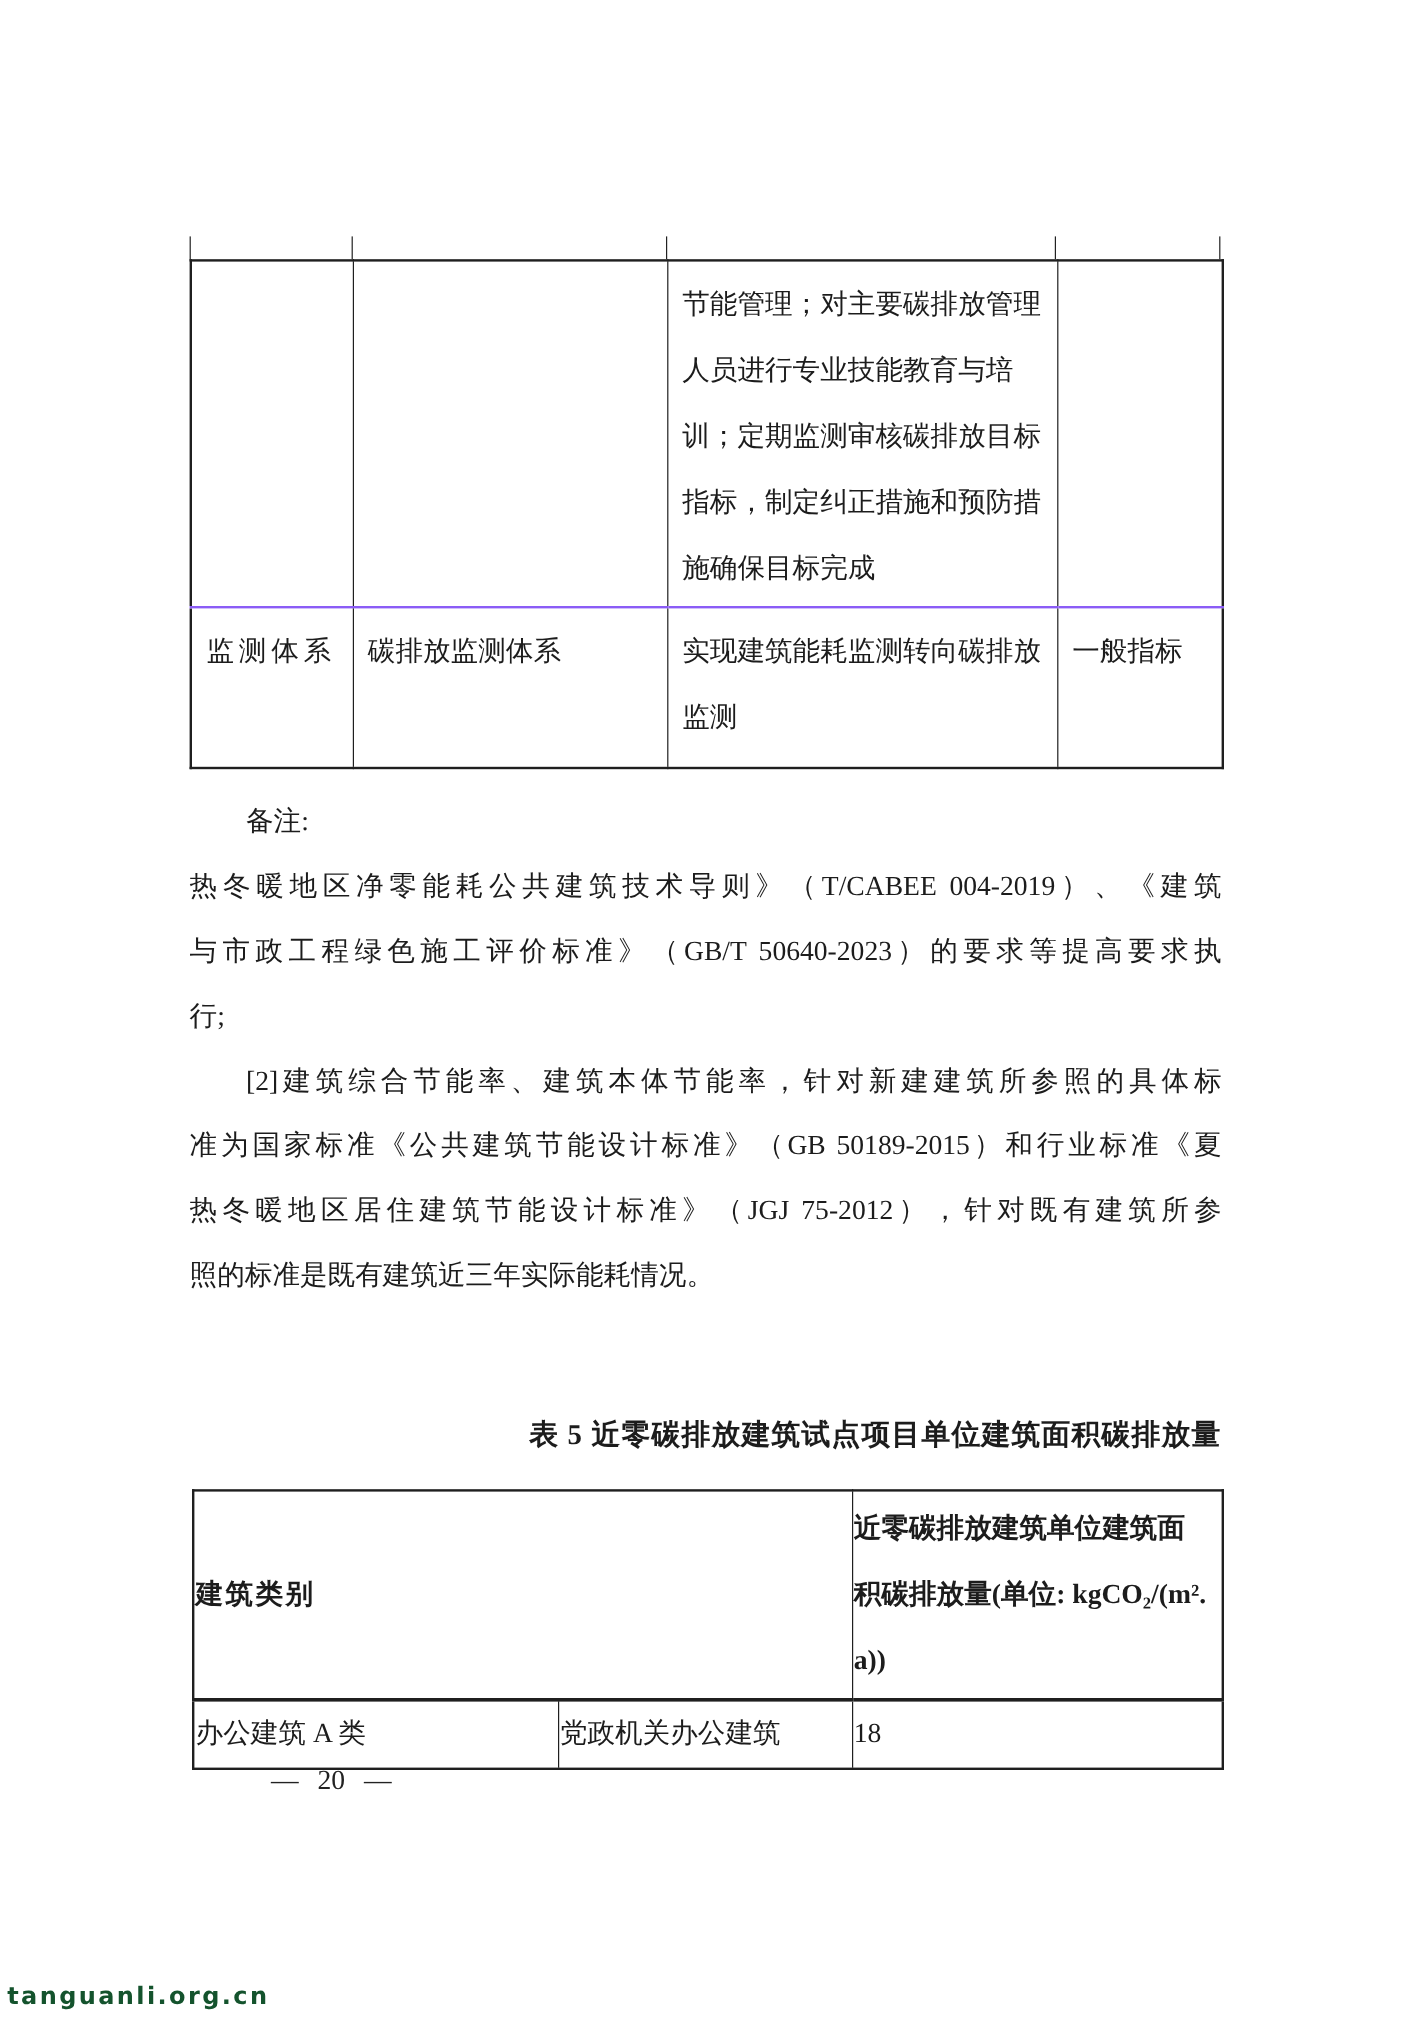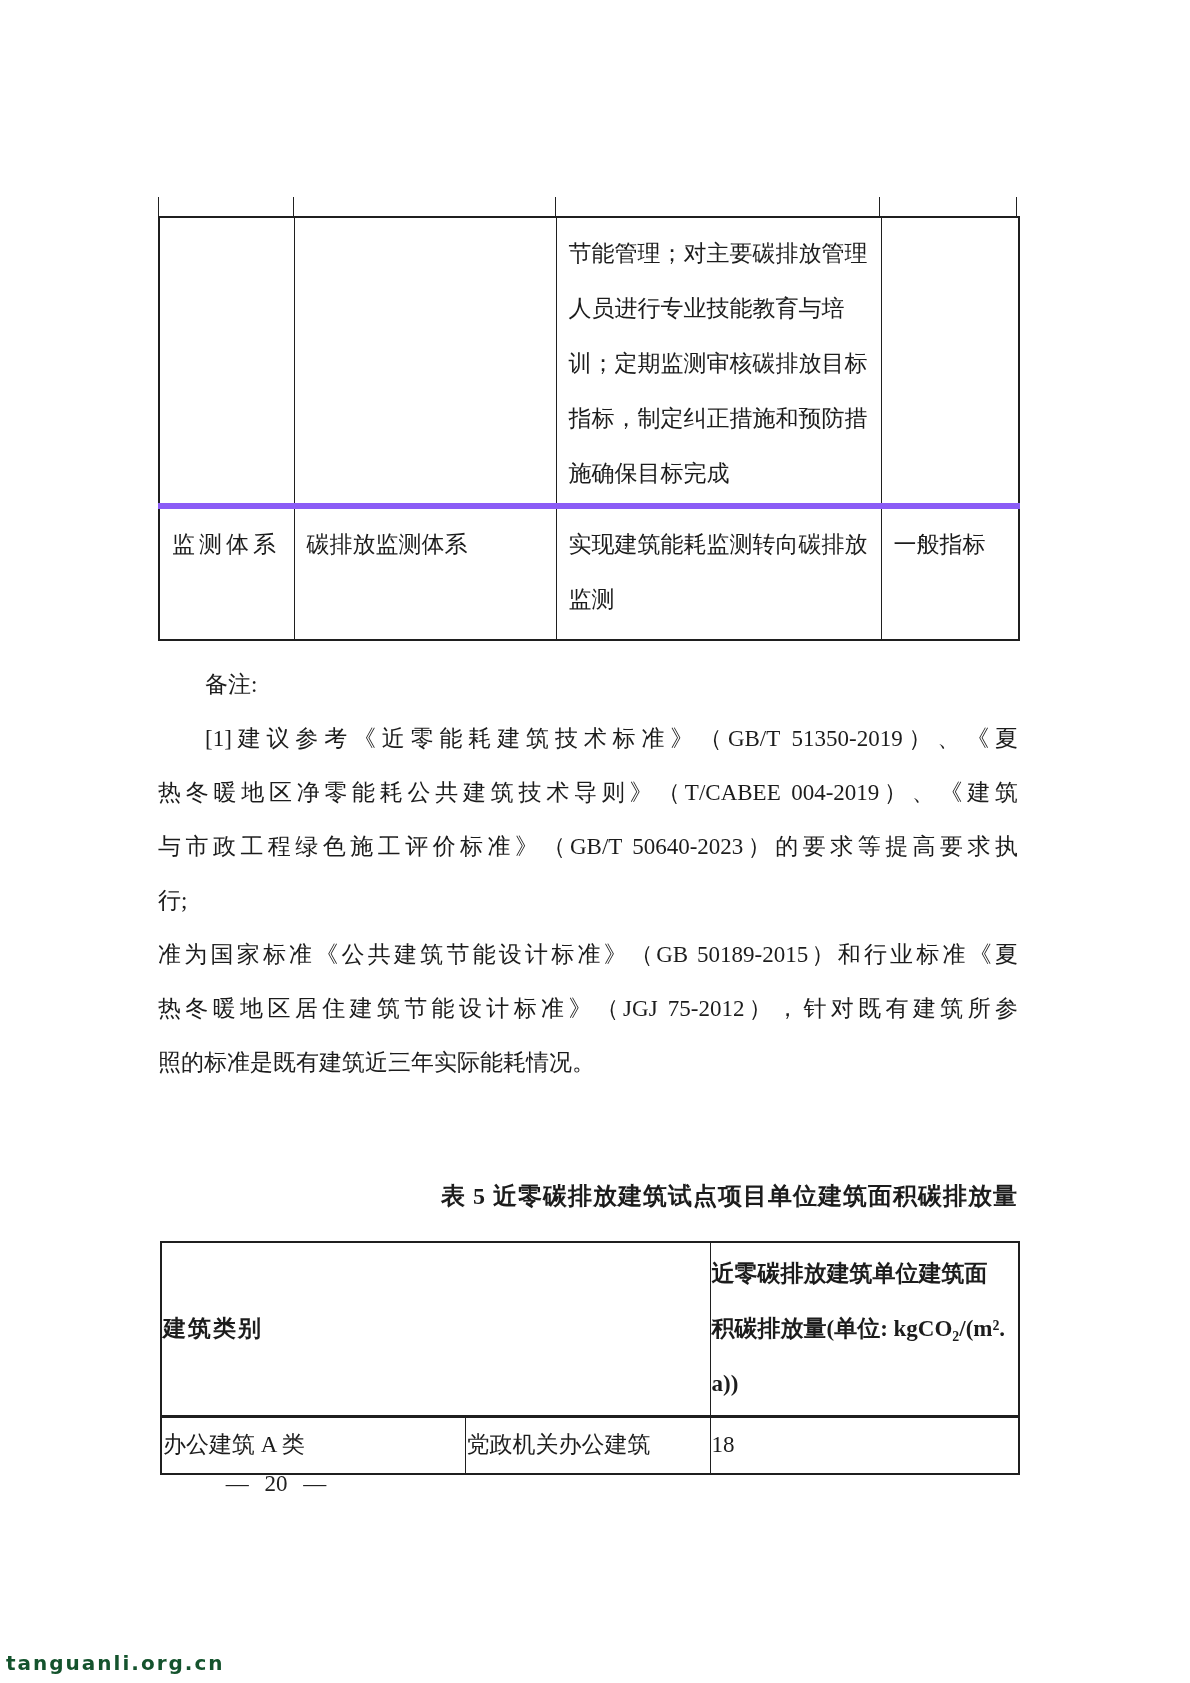--- a/index.html
+++ b/index.html
@@ -13,21 +13,21 @@
   
   .stub{position:absolute;top:197px;height:20px;width:1px;background:#222;}
 
   
   table.grid{border-collapse:collapse;table-layout:fixed;position:absolute;background:#fff;}
   table.grid td{border:1px solid #1f1f1f;vertical-align:top;font-size:23px;color:#1c1c1c;}
 
   
   .t1{left:158px;top:216px;width:860px;border:2px solid #1f1f1f;}
   .t1 td{padding:8px 10px 0 12px;line-height:55px;}
-  .t1 tr.r2 td{border-top:6px solid #8b5cf6;}
+  .t1 tr.r2 td{border-top:2px solid #8b5cf6;}
   .t1 .spread{letter-spacing:4px;}
 
   
   .notes{position:absolute;left:158px;top:658px;width:860px;font-size:23px;}
   .notes .ln{height:54px;line-height:54px;white-space:nowrap;}
   .notes .fill{text-align:justify;text-align-last:justify;white-space:normal;overflow:hidden;}
   .notes .indent{padding-left:47px;}
 
   
   .t5-title{
@@ -93,24 +93,24 @@
         <div>实现建筑能耗监测转向碳排放</div>
         <div>监测</div>
       </td>
       <td>一般指标</td>
     </tr>
   </tbody>
     </table>
 
   <div class="notes">
     <div class="ln indent">备注:</div>
-    <div class="ln fill indent">[1]建议参考《近零能耗建筑技术标准》（GB/T 51350-2019）、《夏</div>
     <div class="ln fill">热冬暖地区净零能耗公共建筑技术导则》（T/CABEE 004-2019）、《建筑</div>
     <div class="ln fill">与市政工程绿色施工评价标准》（GB/T 50640-2023）的要求等提高要求执</div>
     <div class="ln">行;</div>
+    <div class="ln fill indent">[2]建筑综合节能率、建筑本体节能率，针对新建建筑所参照的具体标</div>
     <div class="ln fill">准为国家标准《公共建筑节能设计标准》（GB 50189-2015）和行业标准《夏</div>
     <div class="ln fill">热冬暖地区居住建筑节能设计标准》（JGJ 75-2012），针对既有建筑所参</div>
     <div class="ln">照的标准是既有建筑近三年实际能耗情况。</div>
   </div>
 
   <div class="t5-title">表 5 近零碳排放建筑试点项目单位建筑面积碳排放量</div>
 
   <table class="grid t2">
     <colgroup>
       <col style="width:304px">

